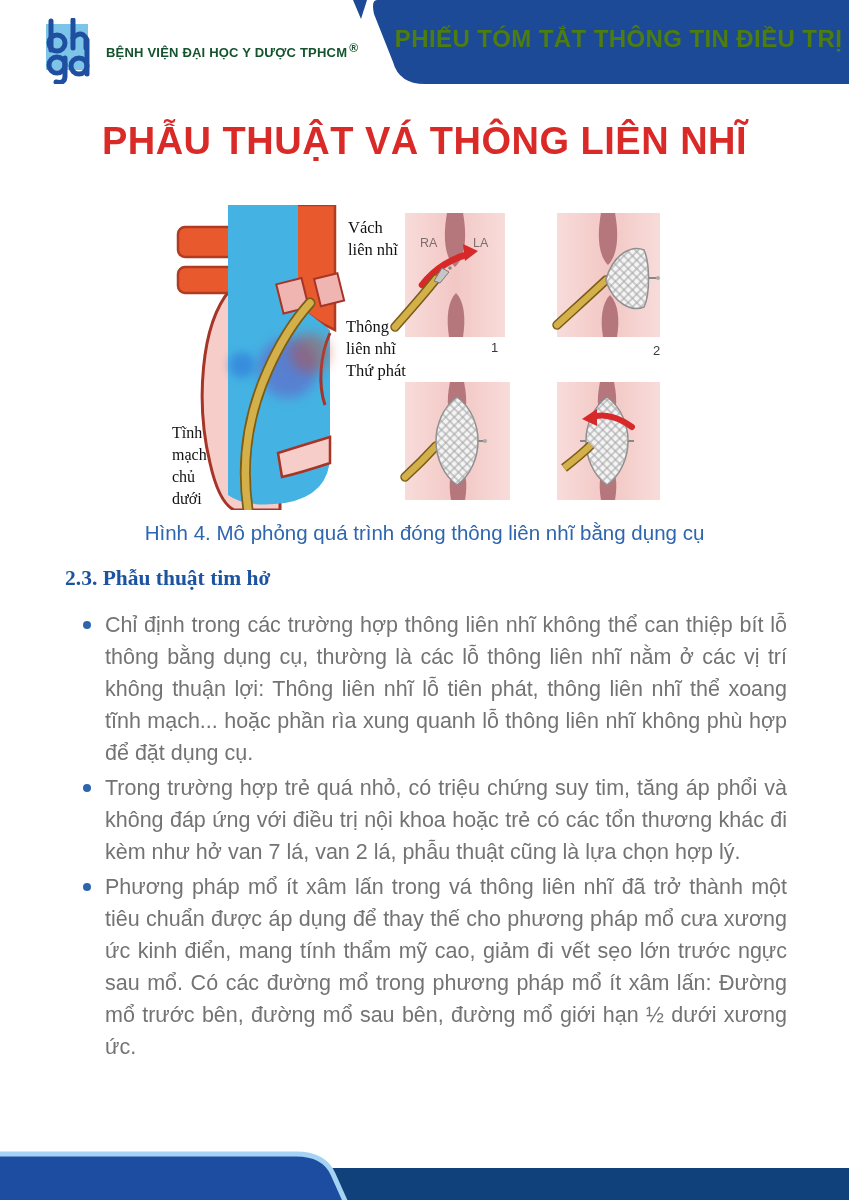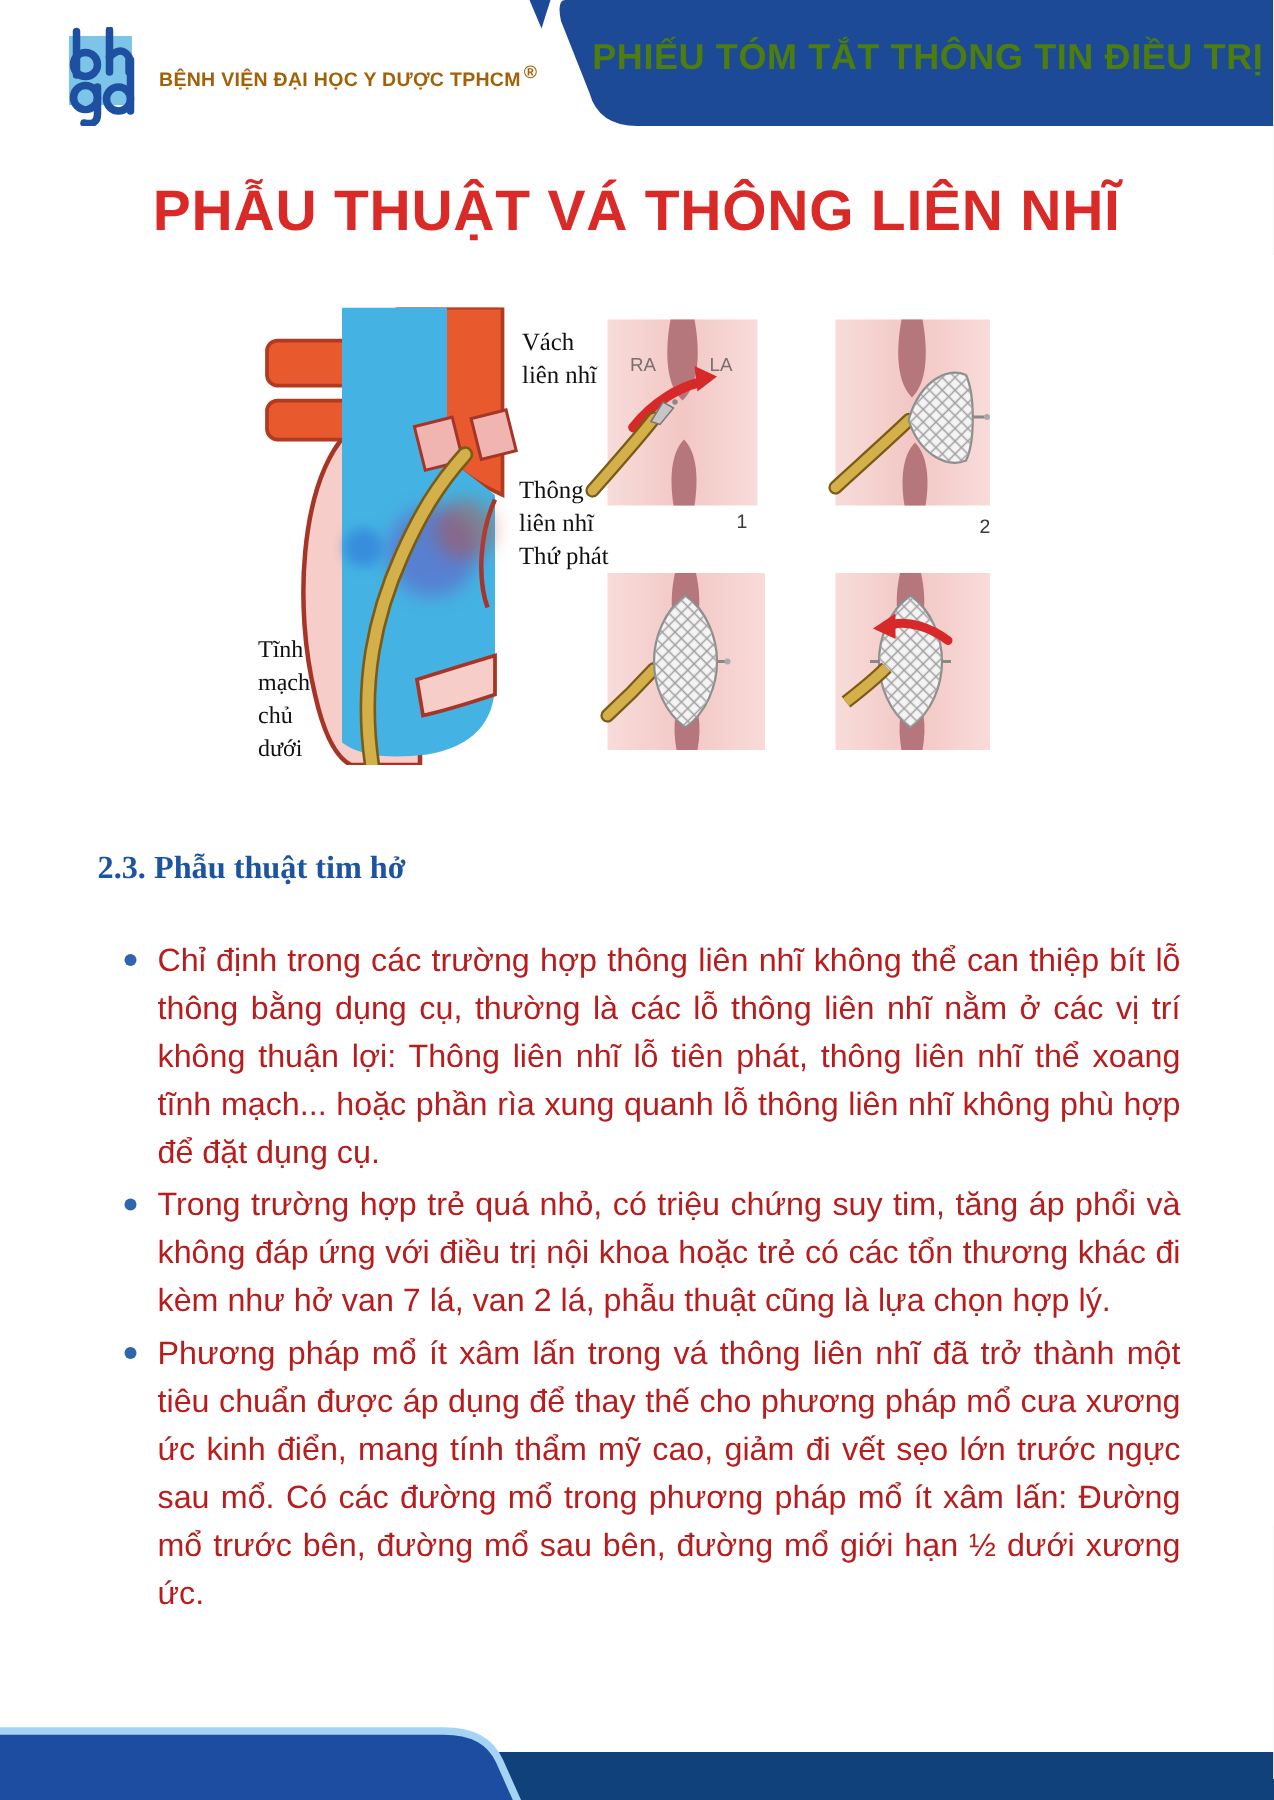--- a/index.html
+++ b/index.html
@@ -6,21 +6,21 @@
   body { background:#e8e8e8; }
   .page {
     position:relative; width:849px; height:1200px; margin:0 auto;
     background:#ffffff; overflow:hidden;
     font-family:"Liberation Sans", sans-serif;
   }
   
   .logo-wrap { position:absolute; left:30px; top:18px; display:flex; align-items:center; }
   .logo-mark { width:64px; height:66px; }
   .hospital-name {
-    margin-left:12px; font-size:13px; font-weight:bold; color:#a16207; letter-spacing:.2px;
+    margin-left:12px; font-size:13px; font-weight:bold; color:#14532d; letter-spacing:.2px;
     white-space:nowrap;
   }
   .reg-mark { font-size:12px; vertical-align:super; margin-left:2px; }
   .banner-svg { position:absolute; top:0; right:0; width:501px; height:84px; }
   .banner-text {
     position:absolute; top:0; right:8px; width:445px; height:78px;
     display:flex; align-items:center; justify-content:center;
     color:#4d7c0f; font-size:24px; font-weight:bold; letter-spacing:.4px; white-space:nowrap;
   }
   
@@ -33,22 +33,22 @@
   .fig-caption {
     position:absolute; top:521px; left:0; width:100%;
     text-align:center; color:#2d65ae; font-size:20.5px;
   }
   
   .section-heading {
     position:absolute; left:65px; top:566px;
     color:#1d54a1; font-size:21.5px; font-weight:bold;font-family:Liberation Serif, serif;
   }
   .bullet-list {
-    position:absolute; left:85px; top:624px; width:702px;
-    list-style:none; color:#b91c1c; font-size:21.5px; line-height:32px; text-align:justify;
+    position:absolute; left:85px; top:609px; width:702px;
+    list-style:none; color:#737373; font-size:21.5px; line-height:32px; text-align:justify;
   }
   .bullet-list li { position:relative; padding-left:20px; margin-bottom:3px; }
   .bullet-list li::before {
     content:""; position:absolute; left:-2px; top:12px;
     width:8px; height:8px; border-radius:50%; background:#2d65ae;
   }
   
   .footer-bar {
     position:absolute; bottom:0; left:0; right:0; height:32px; background:#11417b;
   }
@@ -193,20 +193,21 @@
       <path d="M437,192 C451,202 458,220 458,236 C458,252 451,270 437,280 C423,270 416,252 416,236 C416,220 423,202 437,192 Z" fill="url(#mesh)"></path>
       <line x1="410" y1="236" x2="416" y2="236" stroke="#888" stroke-width="2"></line>
       <line x1="458" y1="236" x2="464" y2="236" stroke="#888" stroke-width="2"></line>
       <path d="M394,263 C403,256 413,248 421,240" fill="none" stroke="#7a5c18" stroke-width="9.5"></path>
       <path d="M394,263 C403,256 413,248 421,240" fill="none" stroke="#d3b04a" stroke-width="6.5"></path>
       <path d="M462,222 C450,213 436,209 426,211" fill="none" stroke="#d8292a" stroke-width="6" stroke-linecap="round"></path>
       <polygon points="412,214 427,204 427,221" fill="#d8292a"></polygon>
     </g>
   </svg>
 
+  <div class="fig-caption">Hình 4. Mô phỏng quá trình đóng thông liên nhĩ bằng dụng cụ</div>
 
   <div class="section-heading">2.3. Phẫu thuật tim hở</div>
 
   <ul class="bullet-list">
     <li>Chỉ định trong các trường hợp thông liên nhĩ không thể can thiệp bít lỗ thông bằng dụng cụ, thường là các lỗ thông liên nhĩ nằm ở các vị trí không thuận lợi: Thông liên nhĩ lỗ tiên phát, thông liên nhĩ thể xoang tĩnh mạch... hoặc phần rìa xung quanh lỗ thông liên nhĩ không phù hợp để đặt dụng cụ.</li>
     <li>Trong trường hợp trẻ quá nhỏ, có triệu chứng suy tim, tăng áp phổi và không đáp ứng với điều trị nội khoa hoặc trẻ có các tổn thương khác đi kèm như hở van 7 lá, van 2 lá, phẫu thuật cũng là lựa chọn hợp lý.</li>
     <li>Phương pháp mổ ít xâm lấn trong vá thông liên nhĩ đã trở thành một tiêu chuẩn được áp dụng để thay thế cho phương pháp mổ cưa xương ức kinh điển, mang tính thẩm mỹ cao, giảm đi vết sẹo lớn trước ngực sau mổ. Có các đường mổ trong phương pháp mổ ít xâm lấn: Đường mổ trước bên, đường mổ sau bên, đường mổ giới hạn ½ dưới xương ức.</li>
   </ul>
 
   <div class="footer-bar"></div>

